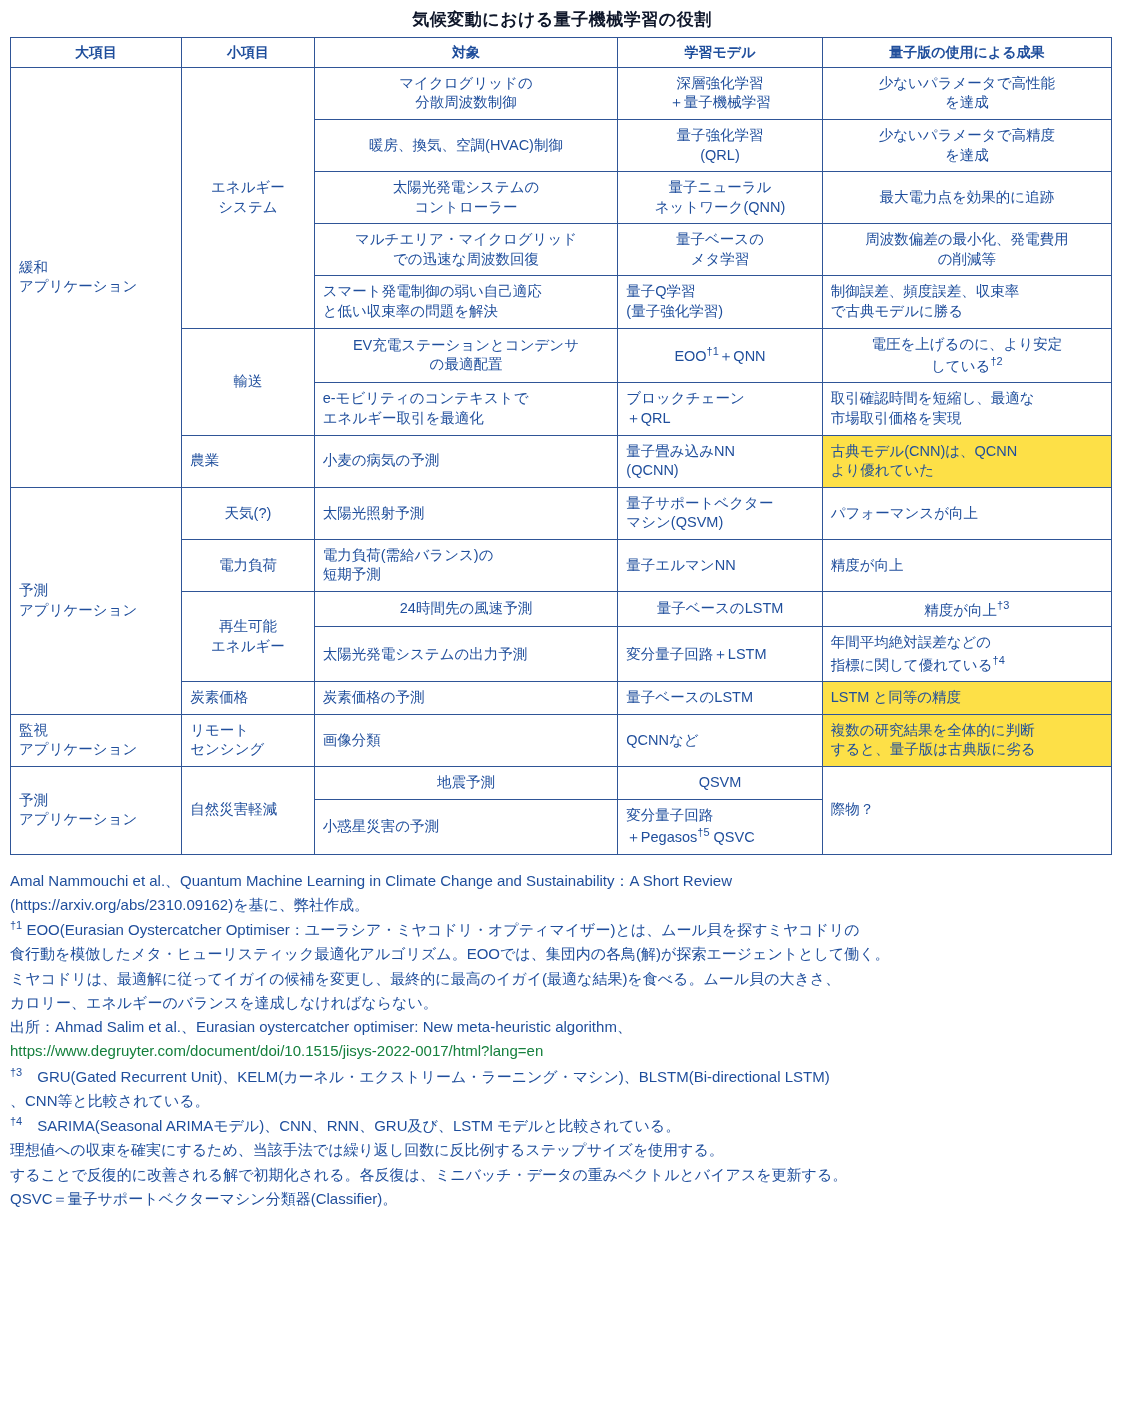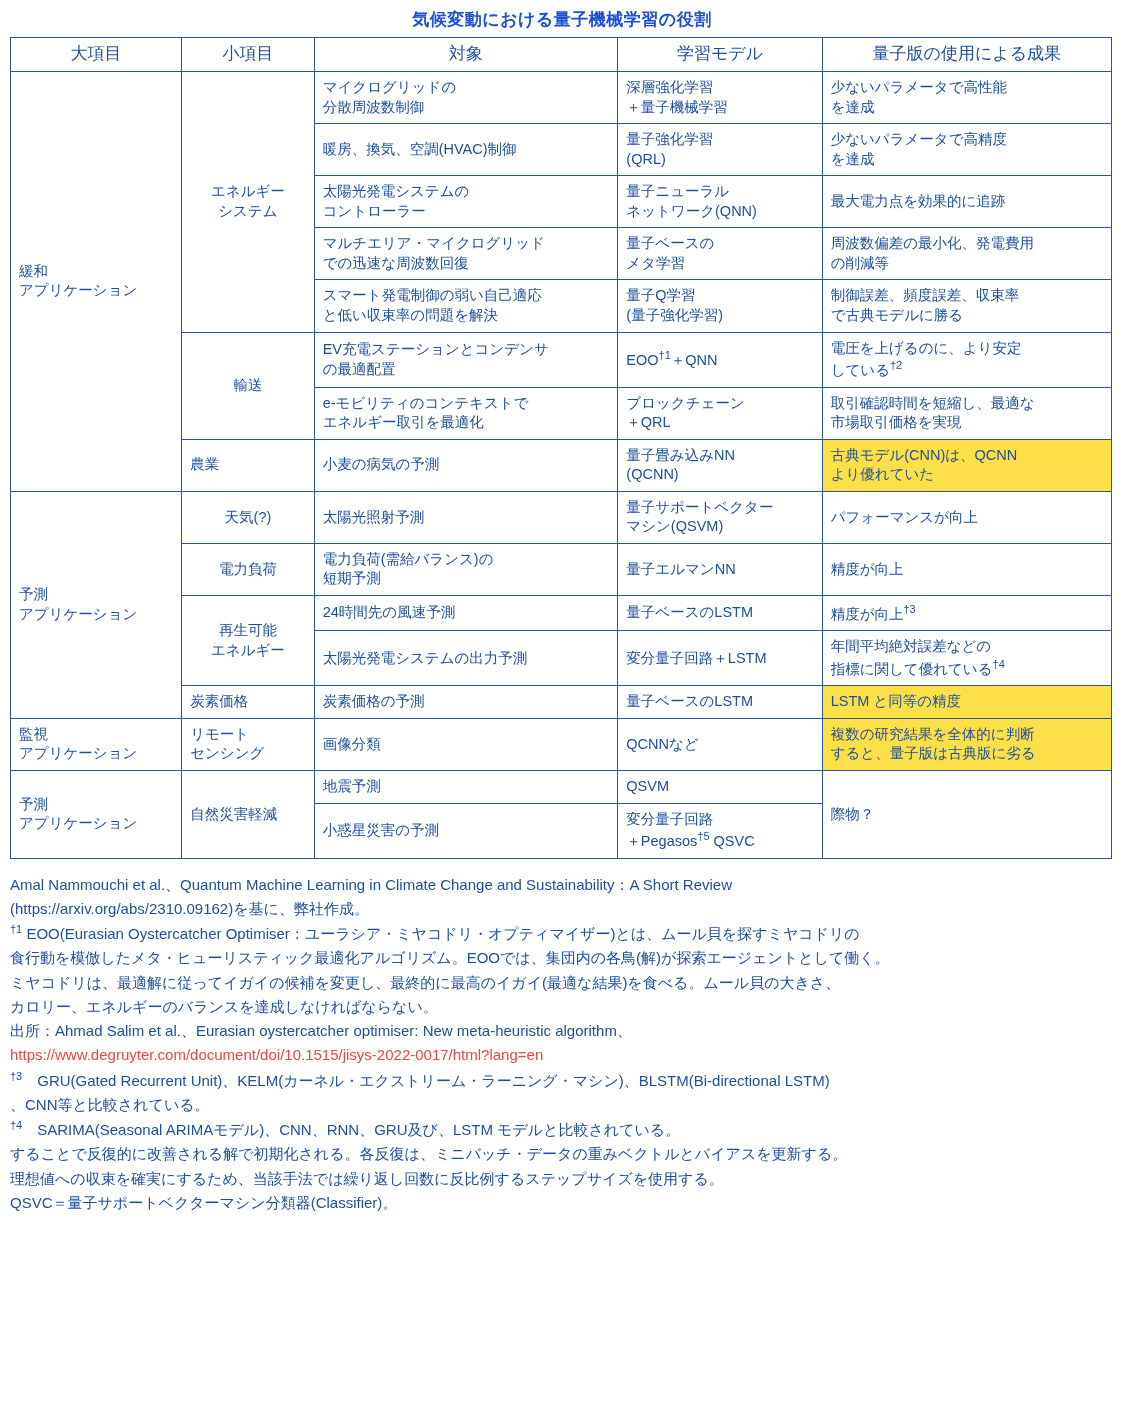--- a/index.html
+++ b/index.html
@@ -15,21 +15,21 @@
   }
   .page {
     width: 1124px;
     box-sizing: border-box;
     padding: 6px 10px 10px 10px;
   }
   .title {
     text-align: center;
     font-size: 17px;
     font-weight: bold;
-    color: #1d4ed8;
+    color: #0f172a;
     margin: 2px 0 6px 0;
     letter-spacing: 0.5px;
   }
   table.matrix {
     border-collapse: collapse;
     width: 1102px;
     table-layout: fixed;
     font-size: 14.5px;
     color: #1f4e9c;
   }
@@ -40,27 +40,27 @@
   table.matrix col.c5 { width: 262px; }
 
   table.matrix th, table.matrix td {
     border: 1px solid #2f5597;
     padding: 6px 8px;
     vertical-align: middle;
     line-height: 1.35;
   }
   table.matrix thead th {
     text-align: center;
-    font-weight: normal;
+    font-weight: bold;
     color: #1f4e9c;
     padding: 5px 21px;
-    font-size: 17px;
+    font-size: 14px;
   }
   
-  td.dash-b { border-bottom: 1px dashed #6f8fc4; }
+  td.dash-b { border-bottom: 1px dashed #6f8fc4; text-align: center; }
   td.solid-b { border-bottom: 1px solid #2f5597; text-align: center; }
 
   td.grp {
     vertical-align: top;
     padding-top: 10px;
   }
   td.mid {
     vertical-align: middle;
   }
   td.hl {
@@ -73,21 +73,21 @@
   .notes {
     margin-top: 14px;
     font-size: 15px;
     color: #1f4e9c;
     line-height: 1.55;
   }
   .notes p {
     margin: 0 0 1px 0;
   }
   .link {
-    color: #ef4444;
+    color: #15803d;
   }
 </style>
 </head>
 <body>
 
 <div class="page">
 
   <div class="title">気候変動における量子機械学習の役割</div>
 
   <table class="matrix">
@@ -208,18 +208,18 @@
       <p>(https://arxiv.org/abs/2310.09162)を基に、弊社作成。</p>
       <p><span class="sup">†1</span> EOO(Eurasian Oystercatcher Optimiser：ユーラシア・ミヤコドリ・オプティマイザー)とは、ムール貝を探すミヤコドリの</p>
       <p>食行動を模倣したメタ・ヒューリスティック最適化アルゴリズム。EOOでは、集団内の各鳥(解)が探索エージェントとして働く。</p>
       <p>ミヤコドリは、最適解に従ってイガイの候補を変更し、最終的に最高のイガイ(最適な結果)を食べる。ムール貝の大きさ、</p>
       <p>カロリー、エネルギーのバランスを達成しなければならない。</p>
       <p>出所：Ahmad Salim et al.、Eurasian oystercatcher optimiser: New meta-heuristic algorithm、</p>
       <p class="link">https://www.degruyter.com/document/doi/10.1515/jisys-2022-0017/html?lang=en</p>
       <p><span class="sup">†3</span>　GRU(Gated Recurrent Unit)、KELM(カーネル・エクストリーム・ラーニング・マシン)、BLSTM(Bi-directional LSTM)</p>
       <p>、CNN等と比較されている。</p>
       <p><span class="sup">†4</span>　SARIMA(Seasonal ARIMAモデル)、CNN、RNN、GRU及び、LSTM モデルと比較されている。</p>
+      <p>理想値への収束を確実にするため、当該手法では繰り返し回数に反比例するステップサイズを使用する。</p>
       <p>することで反復的に改善される解で初期化される。各反復は、ミニバッチ・データの重みベクトルとバイアスを更新する。</p>
-      <p>理想値への収束を確実にするため、当該手法では繰り返し回数に反比例するステップサイズを使用する。</p>
       <p>QSVC＝量子サポートベクターマシン分類器(Classifier)。</p>
     </div>
 
 </div>
 
 </body></html>

